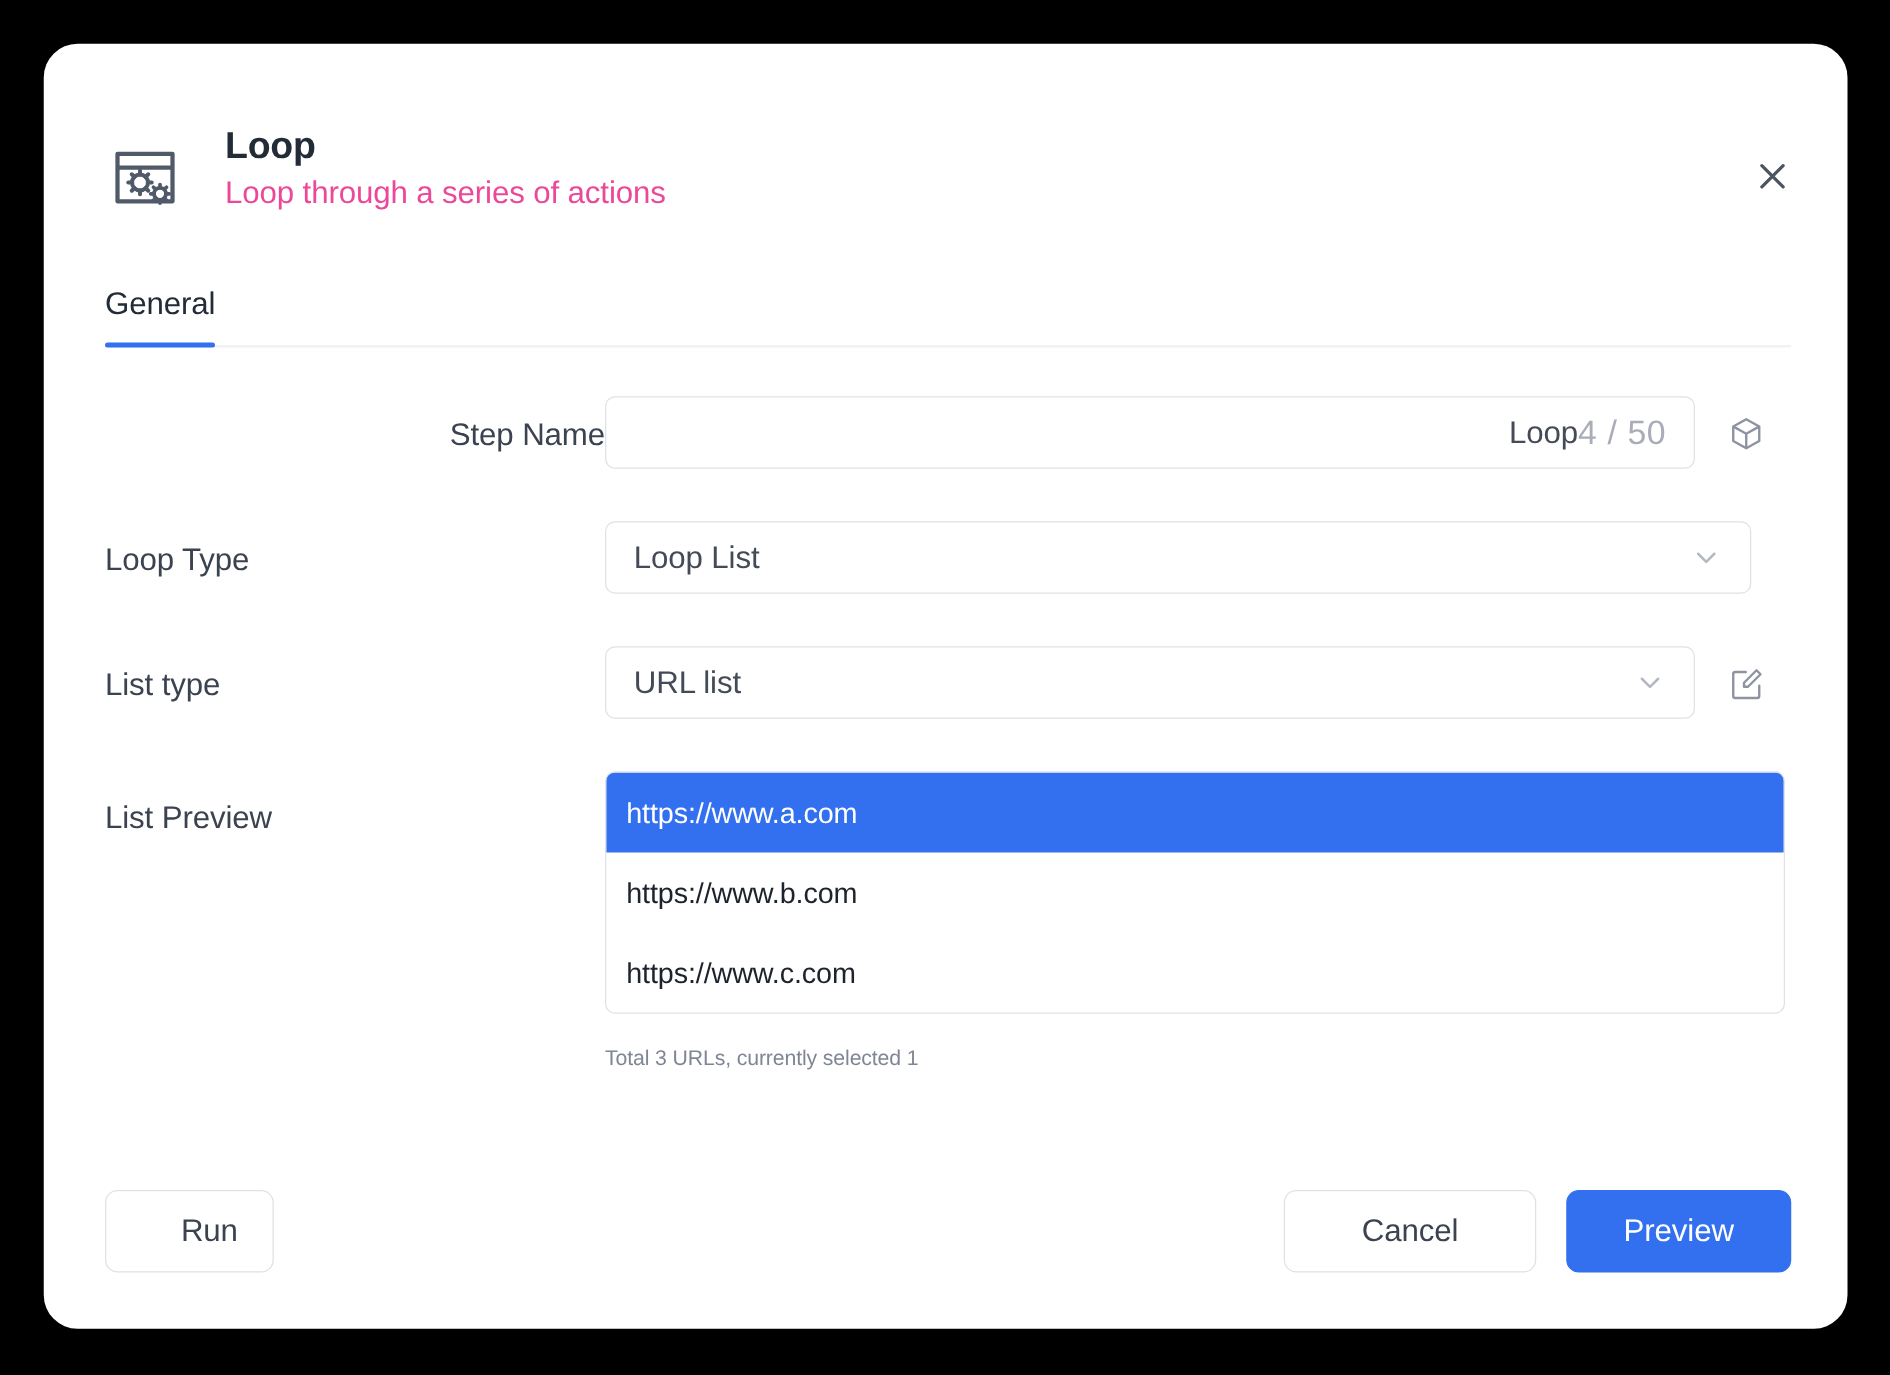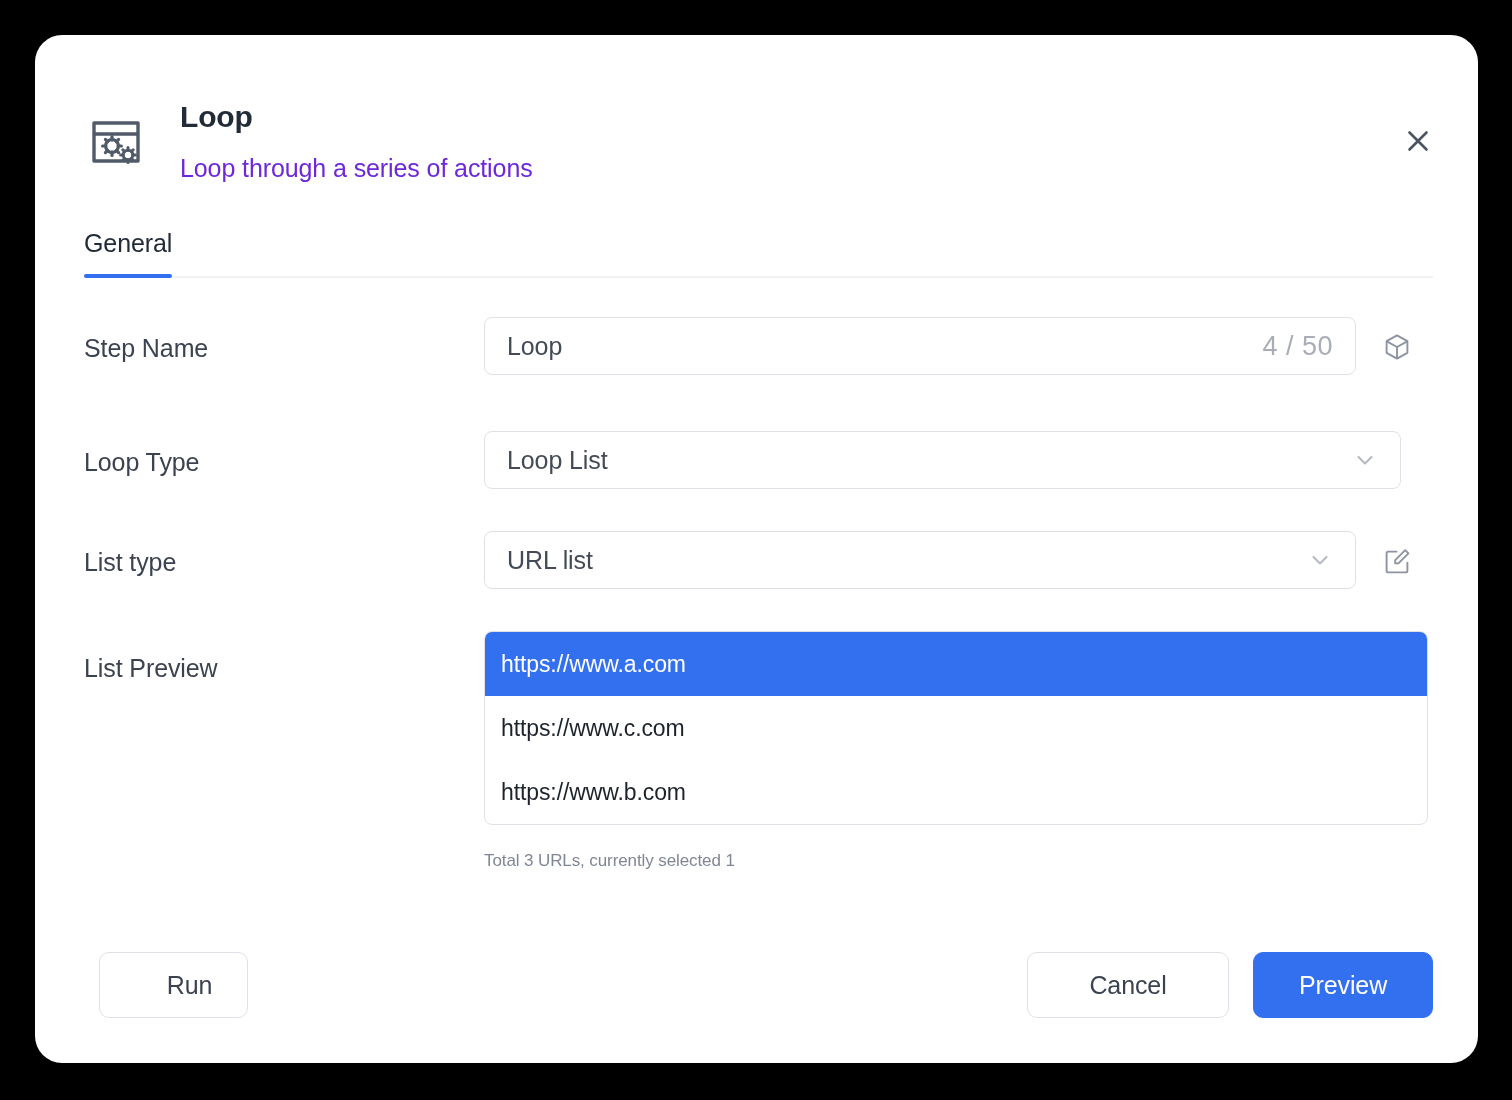--- a/index.html
+++ b/index.html
@@ -61,23 +61,23 @@
     font-size: 30px;
     font-weight: 700;
     color: #222b38;
     line-height: 40px;
     letter-spacing: -0.2px;
   }
 
   .dialog-subtitle {
     font-size: 25px;
     font-weight: 400;
-    color: #6d28d9;
+    color: #ec4899;
     line-height: 34px;
-    margin-top: 14px;
+    margin-top: 0;
     letter-spacing: -0.1px;
   }
 
   .close-btn {
     position: absolute;
     right: 0;
     top: 24px;
     width: 40px;
     height: 40px;
     display: flex;
@@ -256,23 +256,23 @@
   }
 
   .btn-primary {
     background: #3370f0;
     border: 1px solid #3370f0;
     color: #ffffff;
   }
 
   .btn-run {
     position: absolute;
-    left: 15px;
+    left: 0;
     top: 0;
-    width: 149px;
+    width: 135px;
     padding-left: 32px;
   }
 
   .footer-right {
     position: absolute;
     right: 0;
     top: 0;
     display: flex;
     gap: 24px;
   }
@@ -315,21 +315,21 @@
     </div>
 
     <div class="tabs">
       <div class="tab active">
         <span>General</span>
       </div>
     </div>
 
     <div class="form">
 
-      <div class="row" style="margin-bottom:56px;">
+      <div class="row" style="margin-bottom:42px;text-align:right;">
         <div class="row-label">Step Name</div>
         <div class="row-control">
           <div class="field has-suffix-icon">
             <span class="field-value" title="Step Name">Loop</span>
             <span class="field-counter">4 / 50</span>
           </div>
           <div class="suffix-icon">
             <svg width="30" height="30" viewBox="0 0 30 30" fill="none">
               <path d="M15 3.4l10.4 5.8v11.6L15 26.6 4.6 20.8V9.2L15 3.4z" stroke="#8d93a0" stroke-width="1.9" stroke-linejoin="round"></path>
               <path d="M4.8 9.3L15 15l10.2-5.7M15 15v11.4" stroke="#8d93a0" stroke-width="1.9" stroke-linejoin="round"></path>
@@ -373,24 +373,24 @@
       </div>
 
       <div class="row">
         <div class="row-label" style="padding-top:20px;">List Preview</div>
         <div class="row-control">
           <div class="list-preview">
             <div class="list-row selected">
               <span>https://www.a.com</span>
             </div>
             <div class="list-row">
-              <span>https://www.c.com</span>
+              <span>https://www.b.com</span>
             </div>
             <div class="list-row">
-              <span>https://www.b.com</span>
+              <span>https://www.c.com</span>
             </div>
           </div>
           <div class="list-hint">Total 3 URLs, currently selected 1</div>
         </div>
       </div>
 
     </div>
 
     <div class="footer">
       <div class="btn btn-secondary btn-run">

